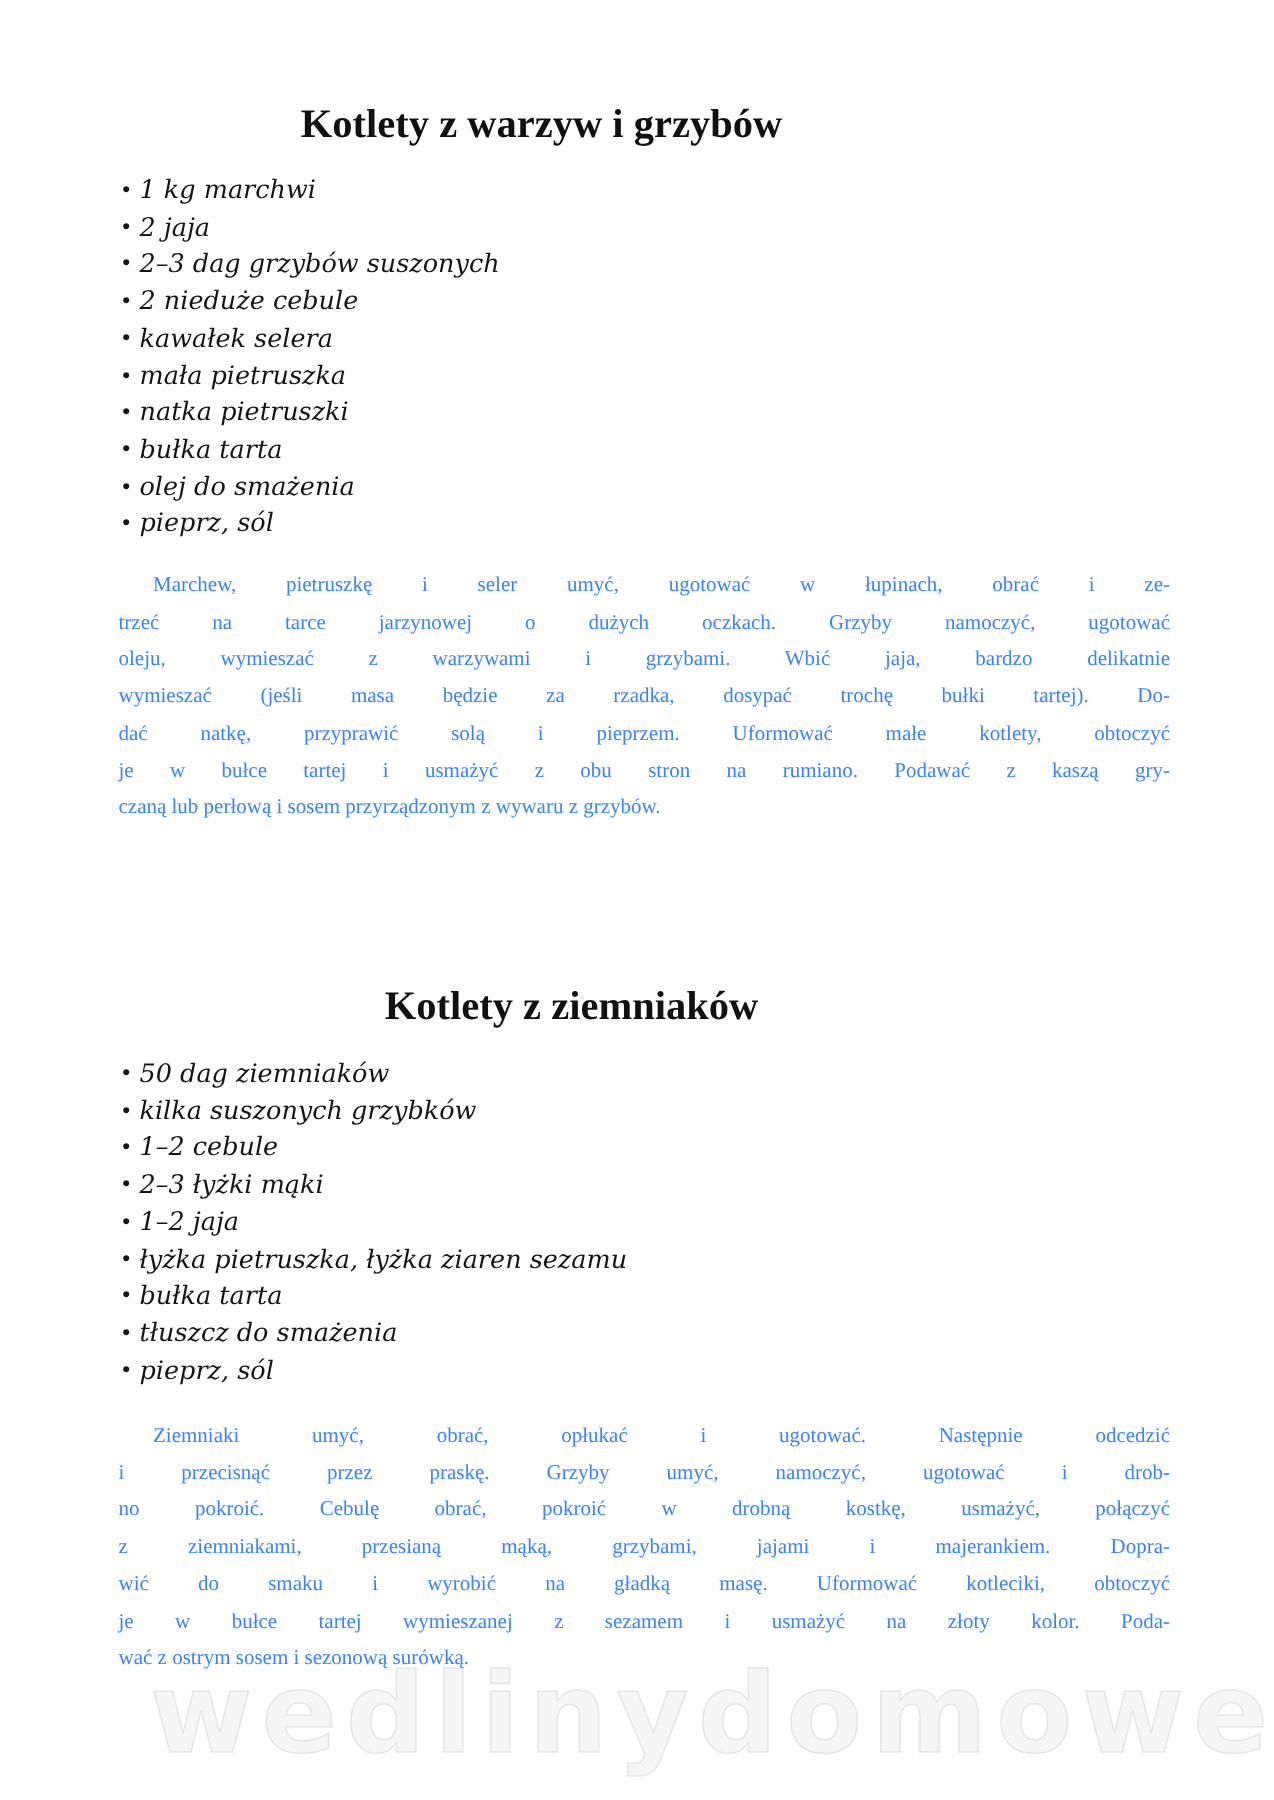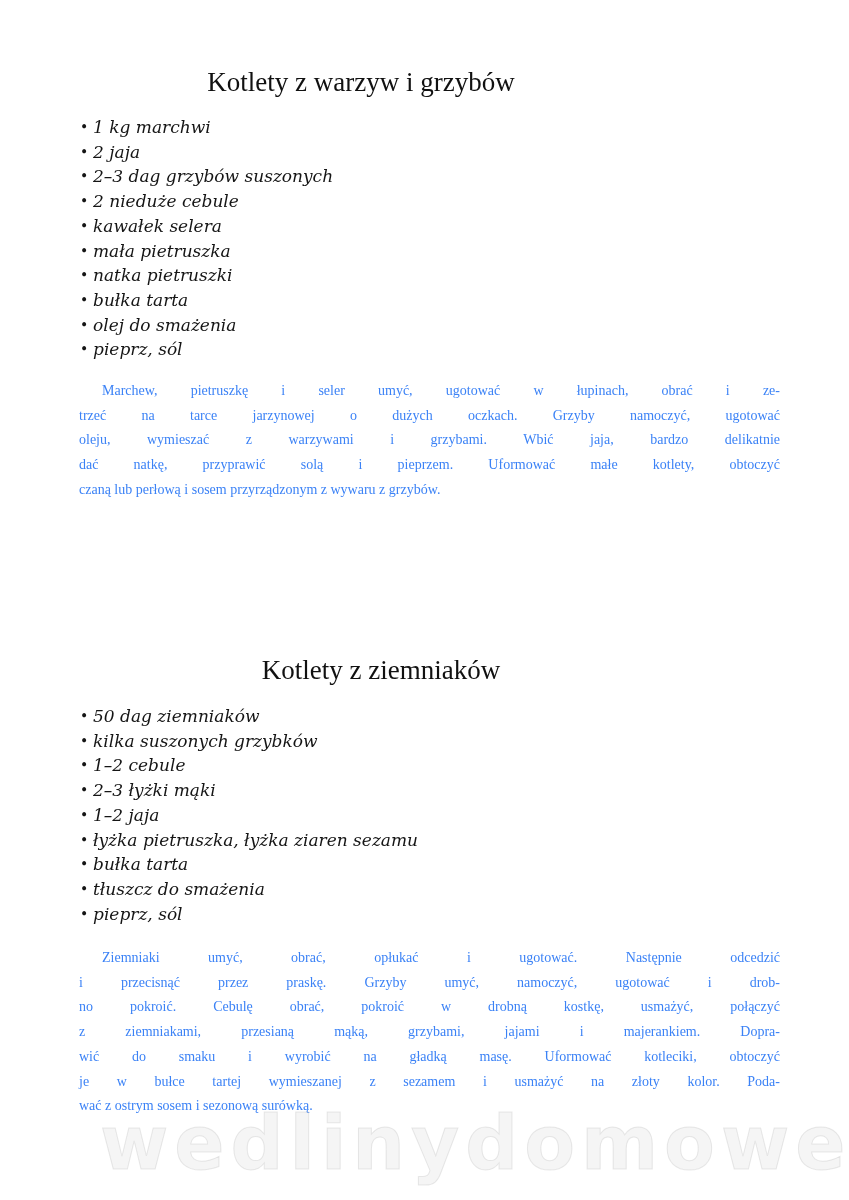--- a/index.html
+++ b/index.html
@@ -21,21 +21,21 @@
       top: 0;
       width: 849px;
       height: 1200px;
     }
     .recipe-title {
       position: absolute;
       left: 0;
       width: 722px;
       text-align: center;
       font-family: "Liberation Serif", "DejaVu Serif", serif;
-      font-weight: normal;
+      font-weight: bold;
       font-size: 27px;
       letter-spacing: 0px;
       margin: 0;
       color: #111;
     }
     .ingredients {
       position: absolute;
       left: 80px;
       margin: 0;
       padding: 0;
@@ -115,21 +115,23 @@
       <li><span class="bullet">•</span><span>natka pietruszki</span></li>
       <li><span class="bullet">•</span><span>bułka tarta</span></li>
       <li><span class="bullet">•</span><span>olej do smażenia</span></li>
       <li><span class="bullet">•</span><span>pieprz, sól</span></li>
     </ul>
 
     <div class="method" style="top:379px;">
       <span class="line first">Marchew, pietruszkę i seler umyć, ugotować w łupinach, obrać i ze-</span>
       <span class="line">trzeć na tarce jarzynowej o dużych oczkach. Grzyby namoczyć, ugotować</span>
       <span class="line">oleju, wymieszać z warzywami i grzybami. Wbić jaja, bardzo delikatnie</span>
+      <span class="line">wymieszać (jeśli masa będzie za rzadka, dosypać trochę bułki tartej). Do-</span>
       <span class="line">dać natkę, przyprawić solą i pieprzem. Uformować małe kotlety, obtoczyć</span>
+      <span class="line">je w bułce tartej i usmażyć z obu stron na rumiano. Podawać z kaszą gry-</span>
       <span class="line last">czaną lub perłową i sosem przyrządzonym z wywaru z grzybów.</span>
     </div>
   </section>
 
   <section>
     <h1 class="recipe-title" style="top:655px;margin-left:20px;">Kotlety z ziemniaków</h1>
 
     <ul class="ingredients" style="top:704px;">
       <li><span class="bullet">•</span><span>50 dag ziemniaków</span></li>
       <li><span class="bullet">•</span><span>kilka suszonych grzybków</span></li>

